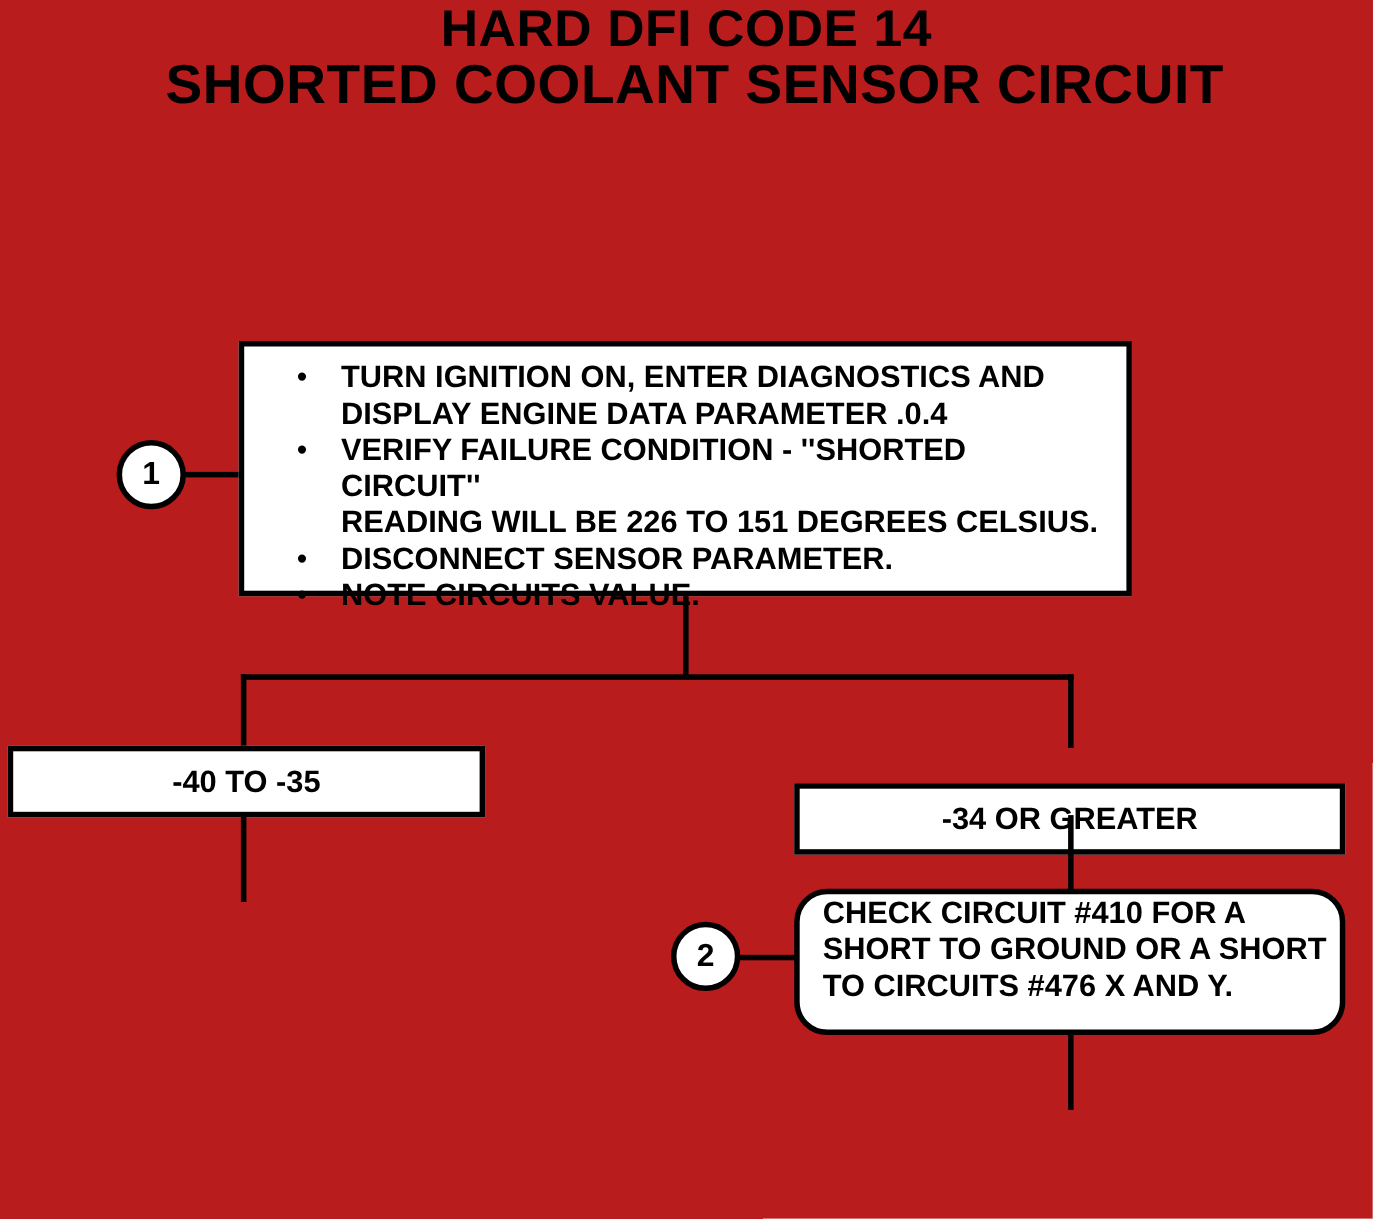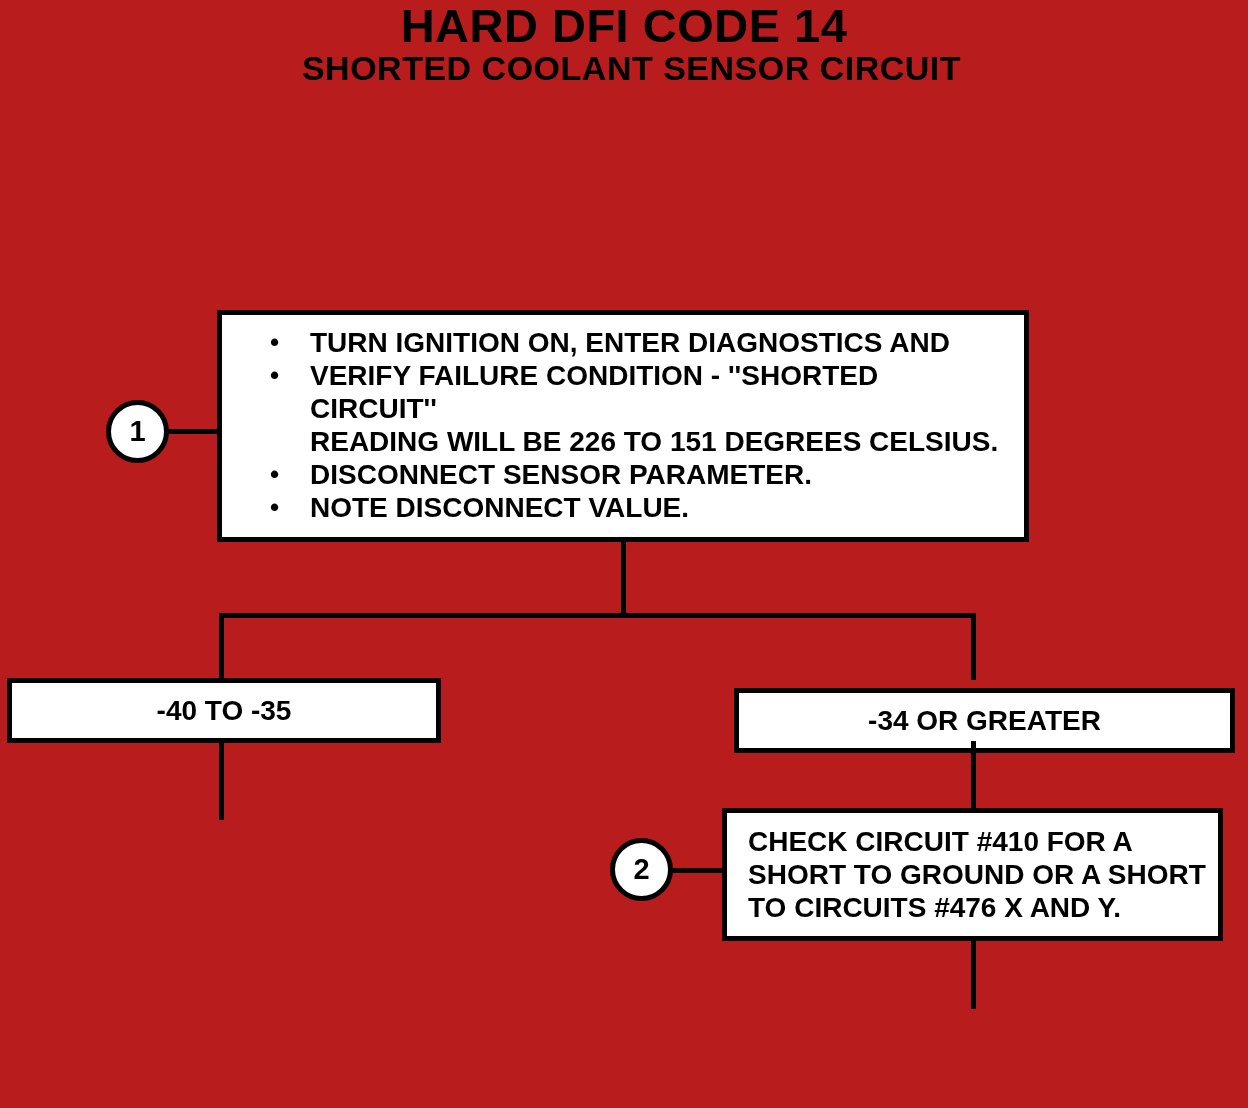--- a/index.html
+++ b/index.html
@@ -20,56 +20,57 @@
   .title {
     position: absolute;
     top: 2px;
     left: 0;
     width: 1248px;
     text-align: center;
     line-height: 1.04;
     letter-spacing: 0.5px;
   }
   .title .t1 { font-size: 47px; display: block; }
-  .title .t2 { font-size: 34px; display: block; padding-left: 15px; }
+  .title .t2 { font-size: 50px; display: block; padding-left: 15px; }
 
   .fbox {
     position: absolute;
     box-sizing: border-box;
     border: 5px solid #000000;
     background: #ffffff;
     font-size: 28px;
     line-height: 33px;
   }
   .centered {
     display: flex;
     align-items: center;
     justify-content: center;
     text-align: right;
   }
   .leftpad {
     display: flex;
-    align-items: center;
+    align-items: flex-start;
     white-space: pre-line;
+    border-radius: 30px;
   }
 
   .step1-box { left: 217px; top: 310px; width: 812px; height: 232px; padding: 11px 14px 8px 42px; }
   .b-row { display: flex; }
   .b-dot {
     width: 40px;
     flex: 0 0 40px;
     font-size: 26px;
     text-align: left;
     padding-left: 6px;
   }
   .b-txt { flex: 1; }
 
   .cond-left   { left: 7px;   top: 678px; width: 434px; height: 65px; }
   .act-left    { left: 7px;   top: 818px; width: 434px; height: 61px; }
-  .cond-right  { left: 722px; top: 688px; width: 501px; height: 65px; margin-left: 12px; }
+  .cond-right  { left: 722px; top: 712px; width: 501px; height: 65px; }
   .step2-box   { left: 722px; top: 808px; width: 501px; height: 133px; padding-left: 21px; }
   .final-box   { left: 722px; top: 1007px; width: 498px; height: 94px; padding-left: 43px; }
 
   .badge {
     position: absolute;
     box-sizing: border-box;
     width: 63px;
     height: 63px;
     border: 5px solid #000000;
     border-radius: 50%;
@@ -111,34 +112,38 @@
     <span>1</span>
   </div>
   <div class="line c-badge1"></div>
 
   <div class="fbox step1-box">
     <div class="b-row">
       <span class="b-dot">•</span>
       <span class="b-txt">TURN IGNITION ON, ENTER DIAGNOSTICS AND</span>
     </div>
     <div class="b-row">
+      <span class="b-dot"></span>
+      <span class="b-txt">DISPLAY ENGINE DATA PARAMETER .0.4</span>
+    </div>
+    <div class="b-row">
       <span class="b-dot">•</span>
       <span class="b-txt">VERIFY FAILURE CONDITION - ''SHORTED CIRCUIT''</span>
     </div>
     <div class="b-row">
       <span class="b-dot"></span>
       <span class="b-txt">READING WILL BE 226 TO 151 DEGREES CELSIUS.</span>
     </div>
     <div class="b-row">
       <span class="b-dot">•</span>
       <span class="b-txt">DISCONNECT SENSOR PARAMETER.</span>
     </div>
     <div class="b-row">
       <span class="b-dot">•</span>
-      <span class="b-txt">NOTE DISCONNECT VALUE.</span>
+      <span class="b-txt">NOTE CIRCUITS VALUE.</span>
     </div>
   </div>
 
   <div class="line c-drop1"></div>
   <div class="line c-hbar"></div>
   <div class="line c-dropL"></div>
   <div class="line c-dropR"></div>
 
   <div class="fbox centered cond-left">
     <span>-40 TO -35</span>

